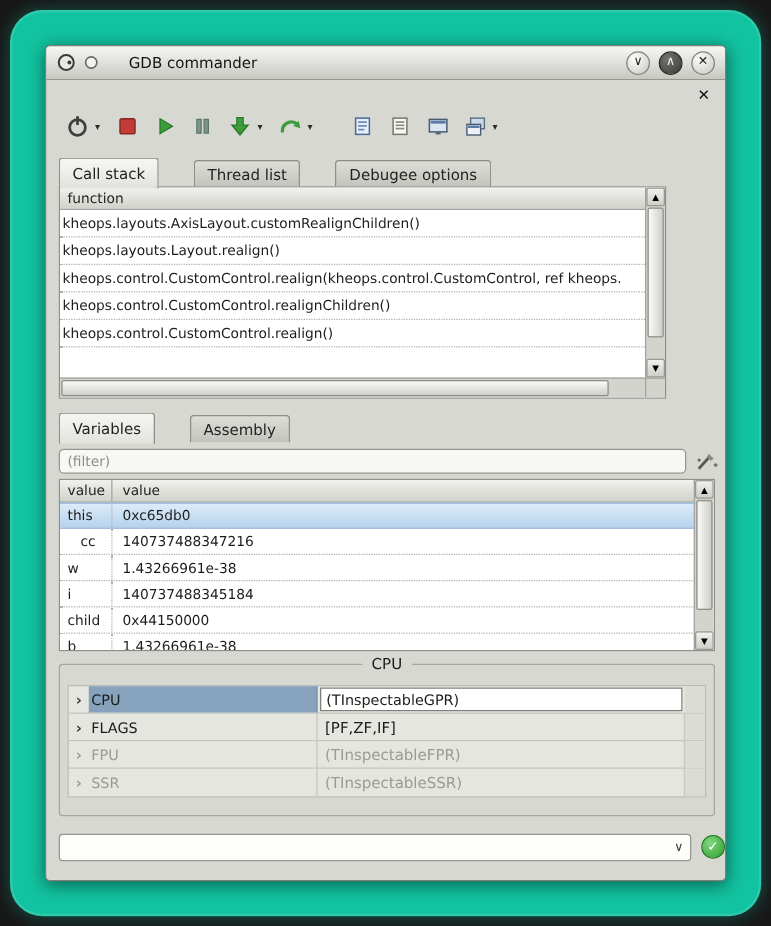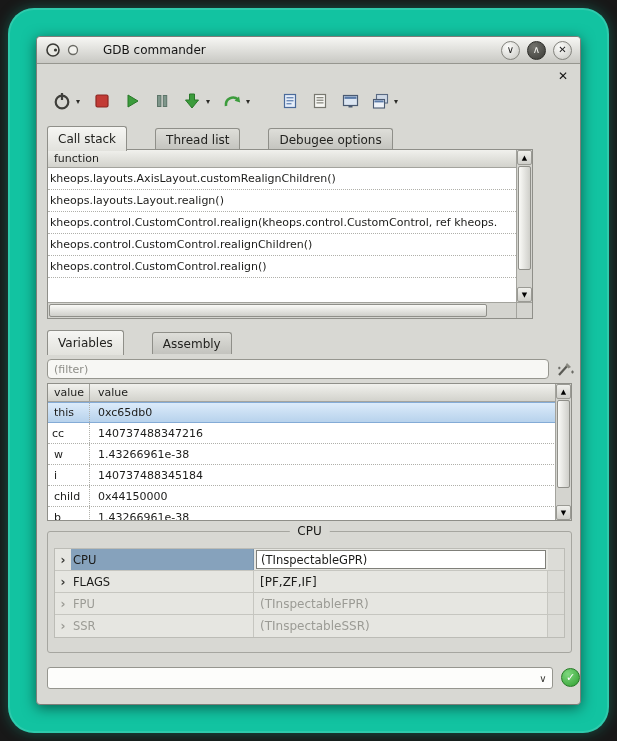--- a/index.html
+++ b/index.html
@@ -343,21 +343,21 @@
     <div class="lhead" style="width:508px;padding-left:0;">
       <span class="hcell" style="width:41px;padding-left:6px;box-sizing:border-box;">value</span>
       <span class="hcell" style="padding-left:8px;border-left:1px solid #a3a39d;">value</span>
     </div>
     <div style="width:508px;">
       <div class="row vrow sel" style="padding-left:0;">
         <span class="name-cell" style="padding-left:6px;box-sizing:border-box;">this</span>
         <span class="val-cell">0xc65db0</span>
       </div>
       <div class="row vrow" style="padding-left:0;">
-        <span class="name-cell" style="padding-left:4px;box-sizing:border-box;">cc</span>
+        <span class="name-cell" style="padding-left:4px;box-sizing:border-box;text-align:center;">cc</span>
         <span class="val-cell">140737488347216</span>
       </div>
       <div class="row vrow" style="padding-left:0;">
         <span class="name-cell" style="padding-left:6px;box-sizing:border-box;">w</span>
         <span class="val-cell">1.43266961e-38</span>
       </div>
       <div class="row vrow" style="padding-left:0;">
         <span class="name-cell" style="padding-left:6px;box-sizing:border-box;">i</span>
         <span class="val-cell">140737488345184</span>
       </div>

